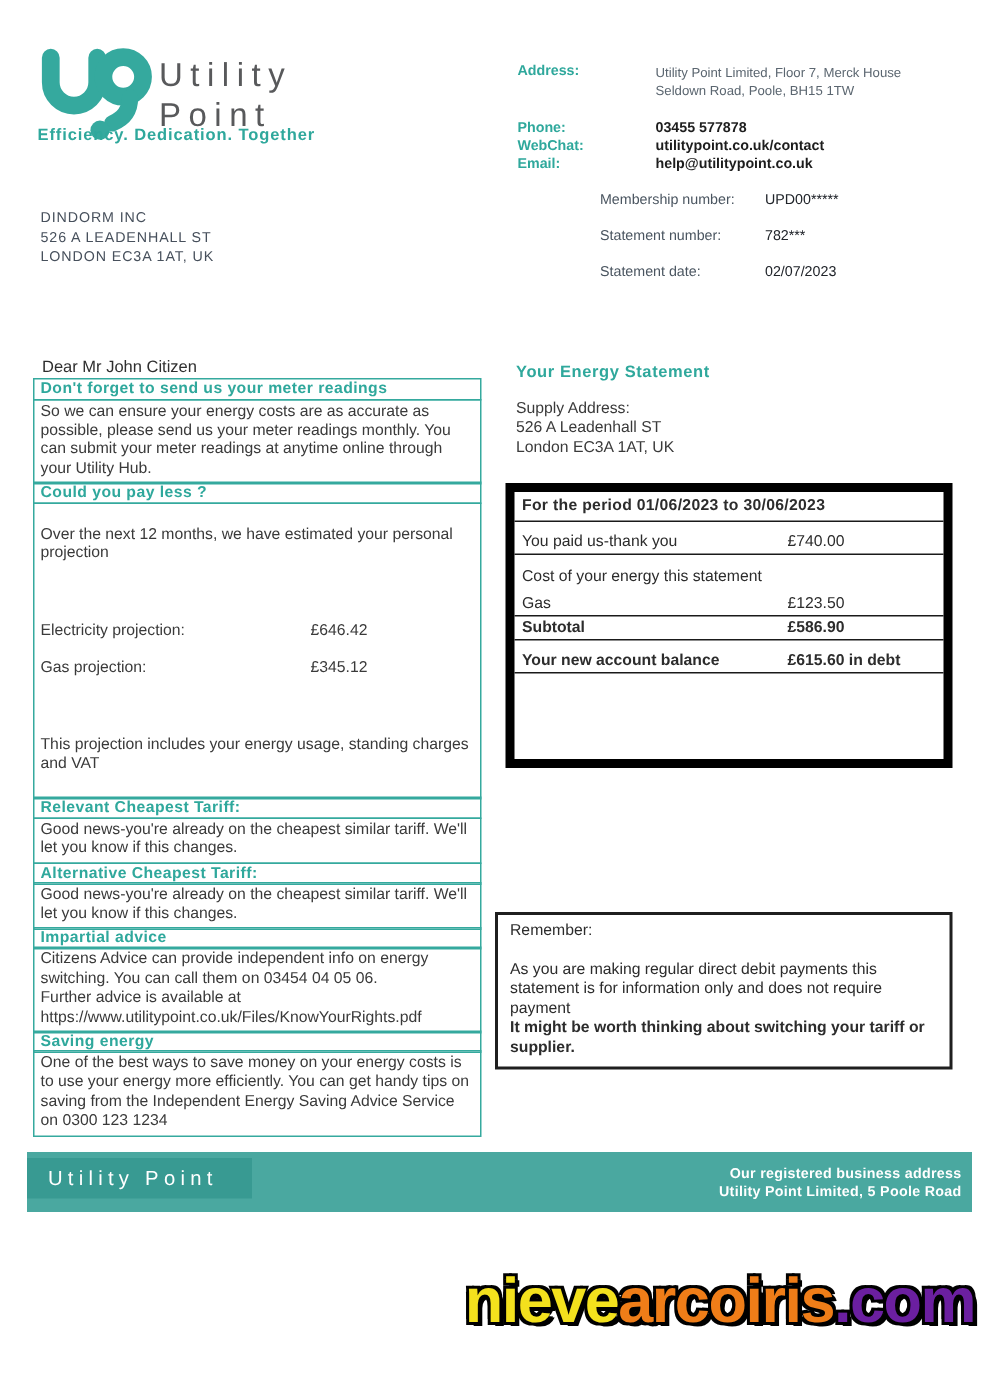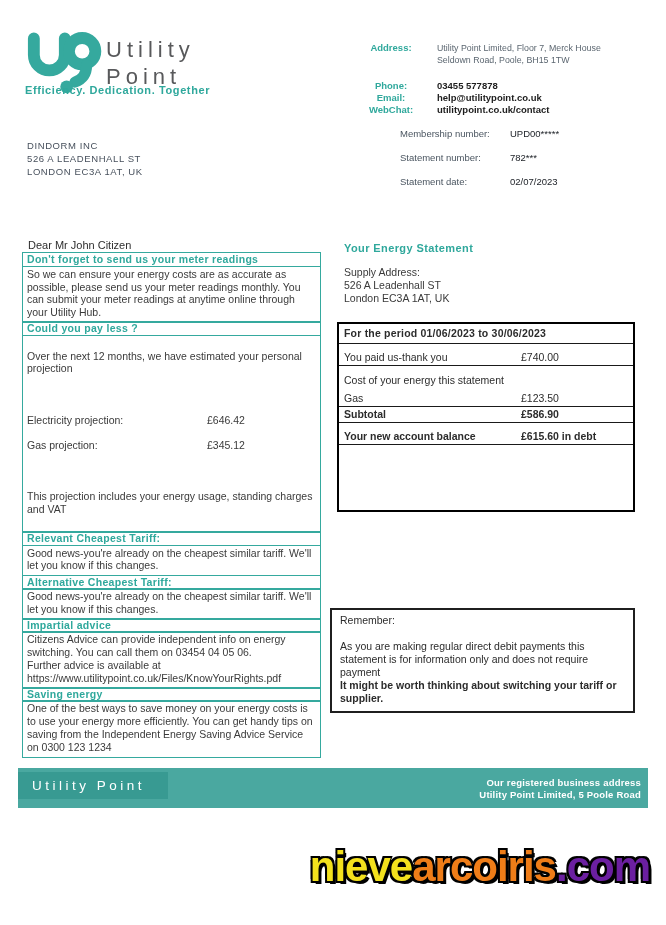--- a/index.html
+++ b/index.html
@@ -25,21 +25,21 @@
   }
   .recipient {
     position:absolute; left:27px; top:139px;
     font-size:9.5px; line-height:13px; color:#47505c;
     letter-spacing:0.6px; white-space:pre-line;
   }
 
   
   .contact { position:absolute; left:345px; top:42px; width:300px; font-size:9.5px; }
   .contact-row { display:flex; }
-  .contact-label { width:92px; color:#2fa89c; font-weight:bold; flex:none;text-align:center; }
+  .contact-label { width:92px; color:#2fa89c; font-weight:bold; flex:none; }
   .contact-addr-value { color:#5b6670; font-size:8.8px; line-height:12px; white-space:pre-line; }
   .contact-strong { color:#1d1d1d; font-weight:bold; }
   .contact-row + .contact-row { margin-top:1px; }
   .contact-row.gap { margin-top:14px; }
 
   
   .account { position:absolute; left:400px; top:128px; width:248px; font-size:9.5px; }
   .account-row { display:flex; margin-bottom:13px; }
   .account-label { width:110px; color:#4a5560; flex:none; }
   .account-value { color:#20242a;text-align:right; }
@@ -66,21 +66,21 @@
     position:absolute; left:344px; top:242px;
     font-size:11px; font-weight:bold; color:#2fa89c; letter-spacing:0.4px;
   }
   .supply {
     position:absolute; left:344px; top:266px;
     font-size:10.5px; line-height:13px; color:#3a3a3a; white-space:pre-line;
   }
 
   .stmt-table {
     position:absolute; left:337px; top:322px; width:298px; height:190px;
-    border:2px solid #000000; font-size:10.5px; color:#2c2c2c;
+    border:6px solid #000000; font-size:10.5px; color:#2c2c2c;
   }
   .stmt-period {
     font-weight:bold; padding:3px 5px 4px 5px;
     border-bottom:1.6px solid #1a1a1a; letter-spacing:0.2px;
   }
   .stmt-spacer { height:6px; }
   .stmt-row { position:relative; padding:1px 5px 2px 5px; min-height:14px; }
   .stmt-row .val { position:absolute; left:182px; top:1px; }
   .stmt-row.bt { border-top:1.6px solid #1a1a1a; }
   .stmt-row.bb { border-bottom:1.6px solid #1a1a1a; }
@@ -143,26 +143,26 @@
   <div class="contact-row">
     <span class="contact-label">Address:</span>
     <span class="contact-addr-value">Utility Point Limited, Floor 7, Merck House
 Seldown Road, Poole, BH15 1TW</span>
   </div>
   <div class="contact-row gap">
     <span class="contact-label">Phone:</span>
     <span class="contact-strong">03455 577878</span>
   </div>
   <div class="contact-row">
+    <span class="contact-label">WebChat:</span>
+    <span class="contact-strong">utilitypoint.co.uk/contact</span>
+  </div>
+  <div class="contact-row">
     <span class="contact-label">Email:</span>
     <span class="contact-strong">help@utilitypoint.co.uk</span>
-  </div>
-  <div class="contact-row">
-    <span class="contact-label">WebChat:</span>
-    <span class="contact-strong">utilitypoint.co.uk/contact</span>
   </div>
 </div>
 
 <div class="account">
   <div class="account-row">
     <span class="account-label">Membership number:</span>
     <span class="account-value">UPD00*****</span>
   </div>
   <div class="account-row">
     <span class="account-label">Statement number:</span>

